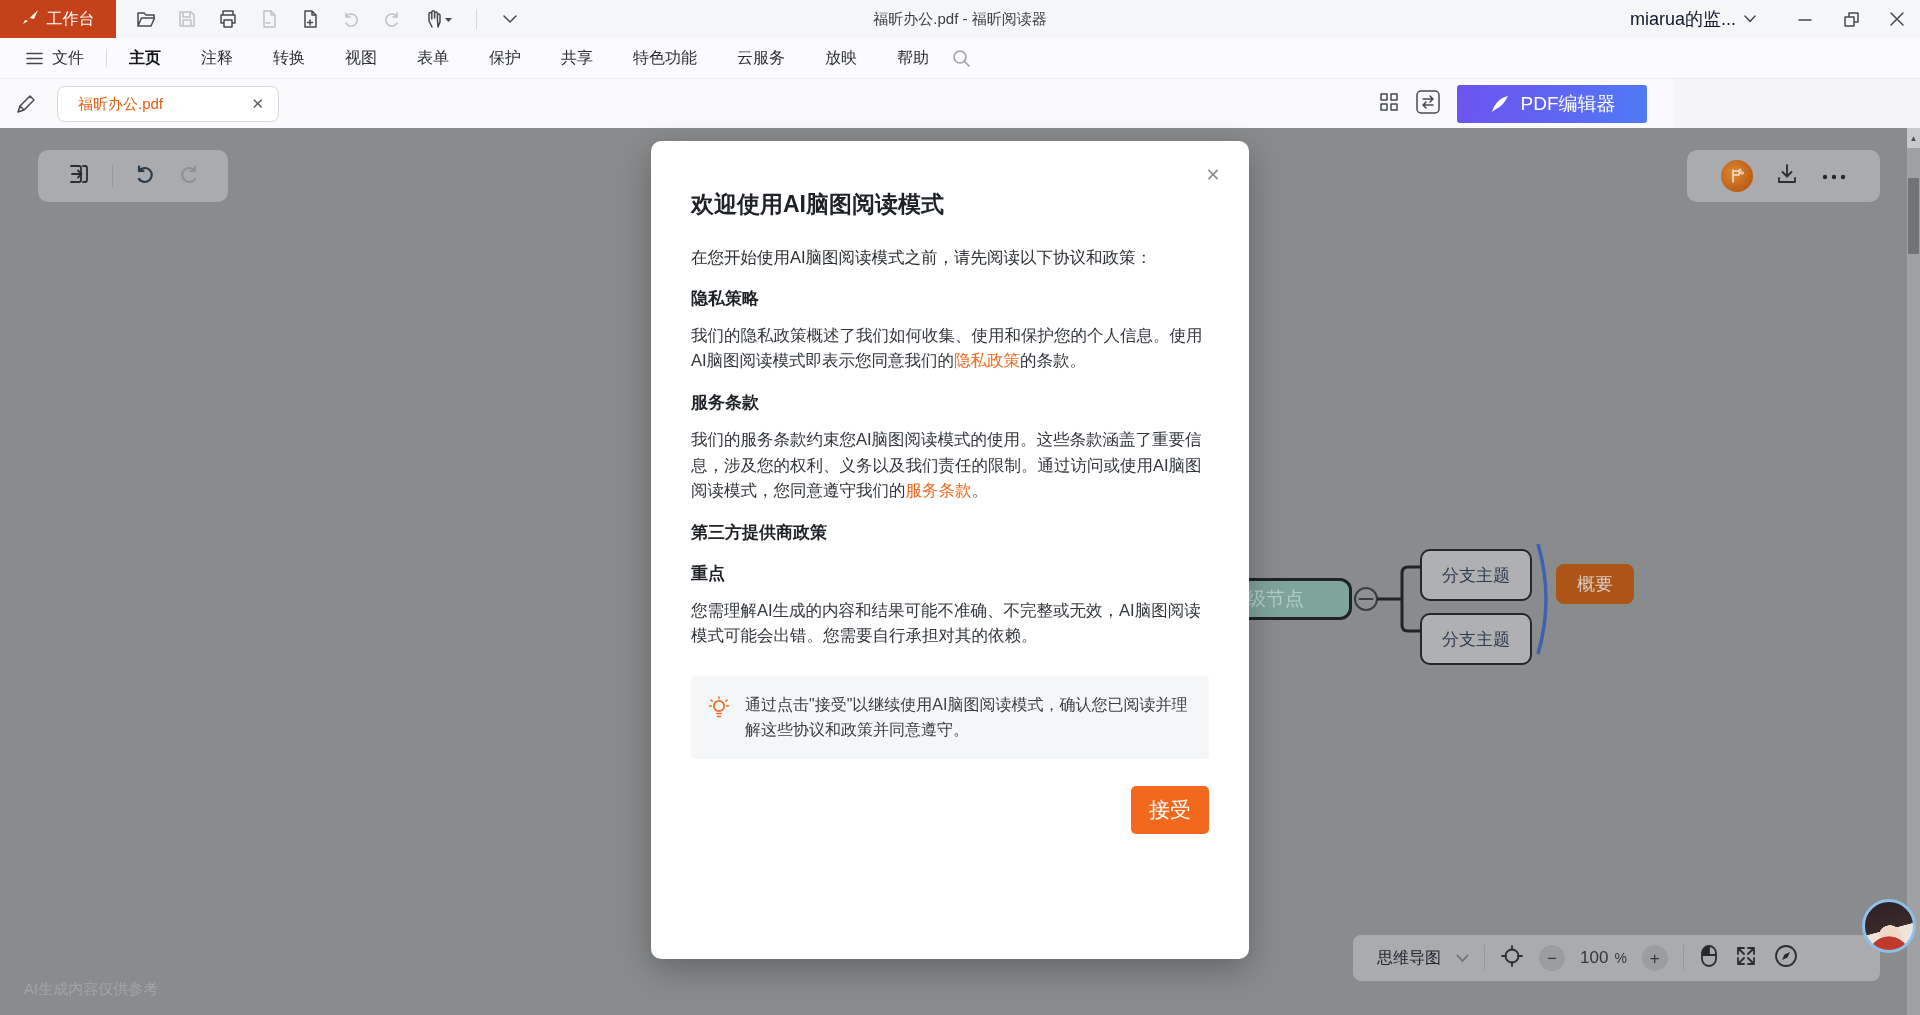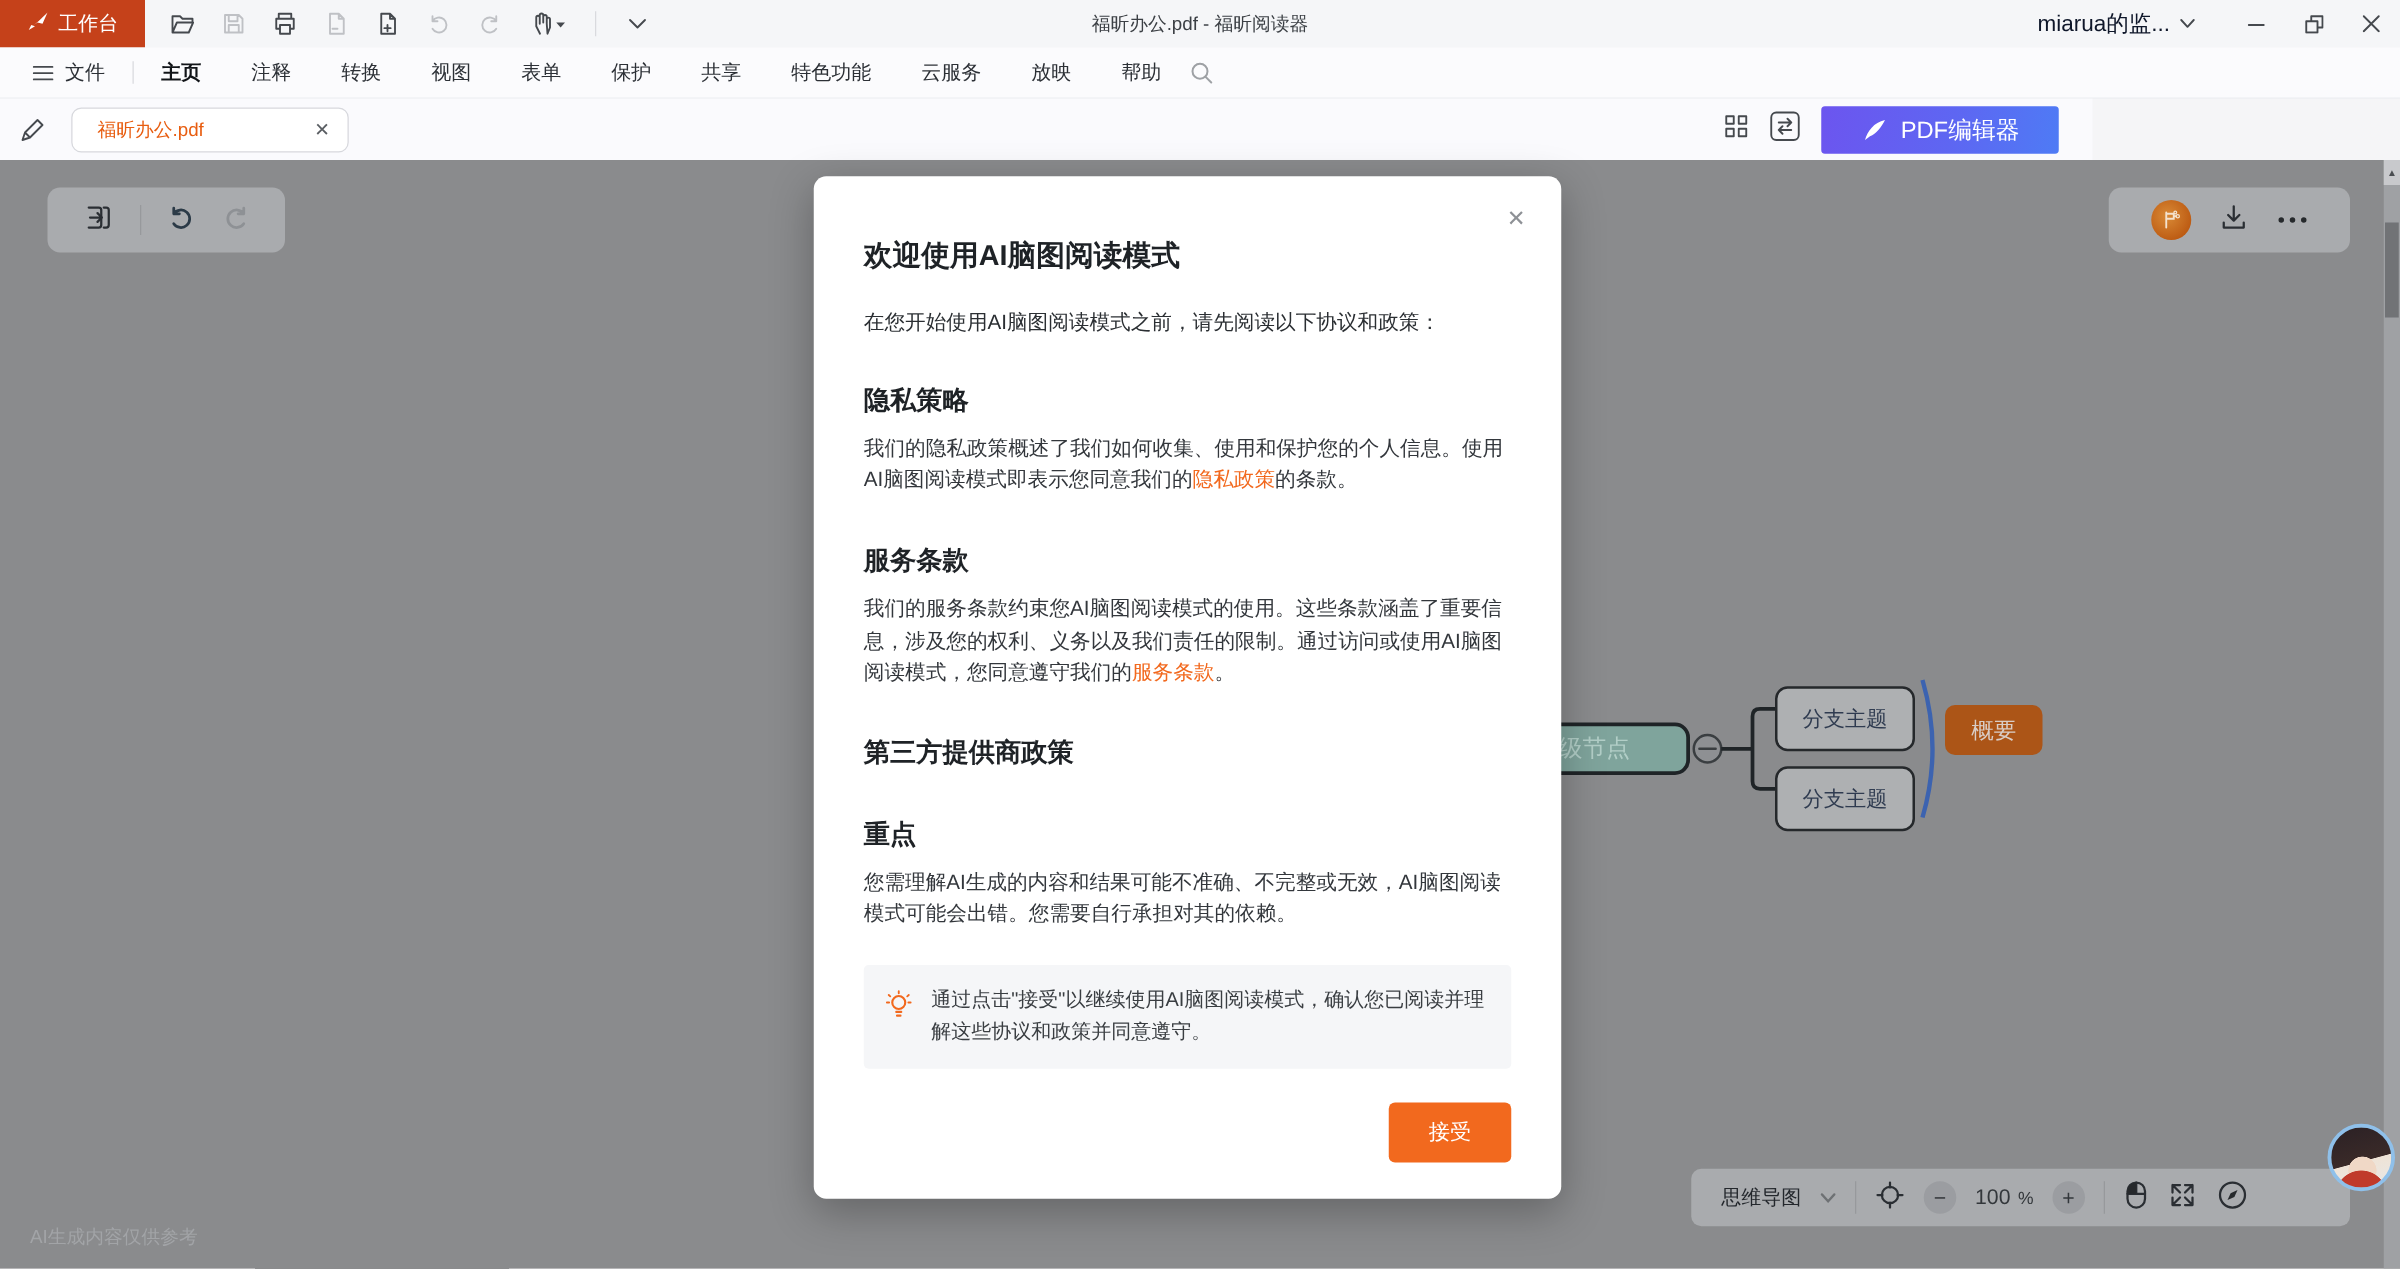--- a/index.html
+++ b/index.html
@@ -106,29 +106,29 @@
   .sb-thumb { position:absolute; left:1px; top:50px; width:11px; height:76px; background:#717376; }
 
   
   .modal { position:absolute; left:651px; top:141px; width:598px; height:818px;
     background:#FFFFFF; border-radius:10px; box-shadow:0 10px 34px rgba(0,0,0,.28);
     padding:48px 40px 0 40px; color:#33373C; }
   .modal-close { position:absolute; top:22px; right:24px; width:24px; height:24px;
     display:flex; align-items:center; justify-content:center; color:#8E9196; font-size:18px; }
   .modal-title { font-size:23px; font-weight:bold; color:#1E2226; }
   .modal-intro { margin-top:27px; font-size:16.5px; color:#2B2F33; }
-  .sec-h { margin-top:37px; font-size:21px; font-weight:bold; color:#1E2226; }
+  .sec-h { margin-top:18px; font-size:17px; font-weight:bold; color:#1E2226; }
   .sec-p { margin-top:13px; font-size:16.5px; line-height:1.53; color:#33373C; }
   .lnk { color:#F2691E; }
   .tip-box { margin-top:27px; background:#F5F6F8; border-radius:4px;
     padding:16px 20px 16px 16px; display:flex; gap:14px; align-items:flex-start; }
   .tip-text { font-size:16px; line-height:1.6; color:#3A3E42; }
   .modal-footer { display:flex; justify-content:flex-end; margin-top:27px; }
-  .accept-btn { width:98px; height:48px; background:#F2691E; border:none; border-radius:5px;
-    color:#FFFFFF; font-size:17px; font-family:inherit; }
+  .accept-btn { width:78px; height:48px; background:#F2691E; border:none; border-radius:5px;
+    color:#FFFFFF; font-size:21px; font-family:inherit; }
 </style>
 </head>
 <body>
 
 <div class="window">
 
   <div class="titlebar">
     <div class="workspace">
       <span>
         <svg width="18" height="16" viewBox="0 0 18 16">

